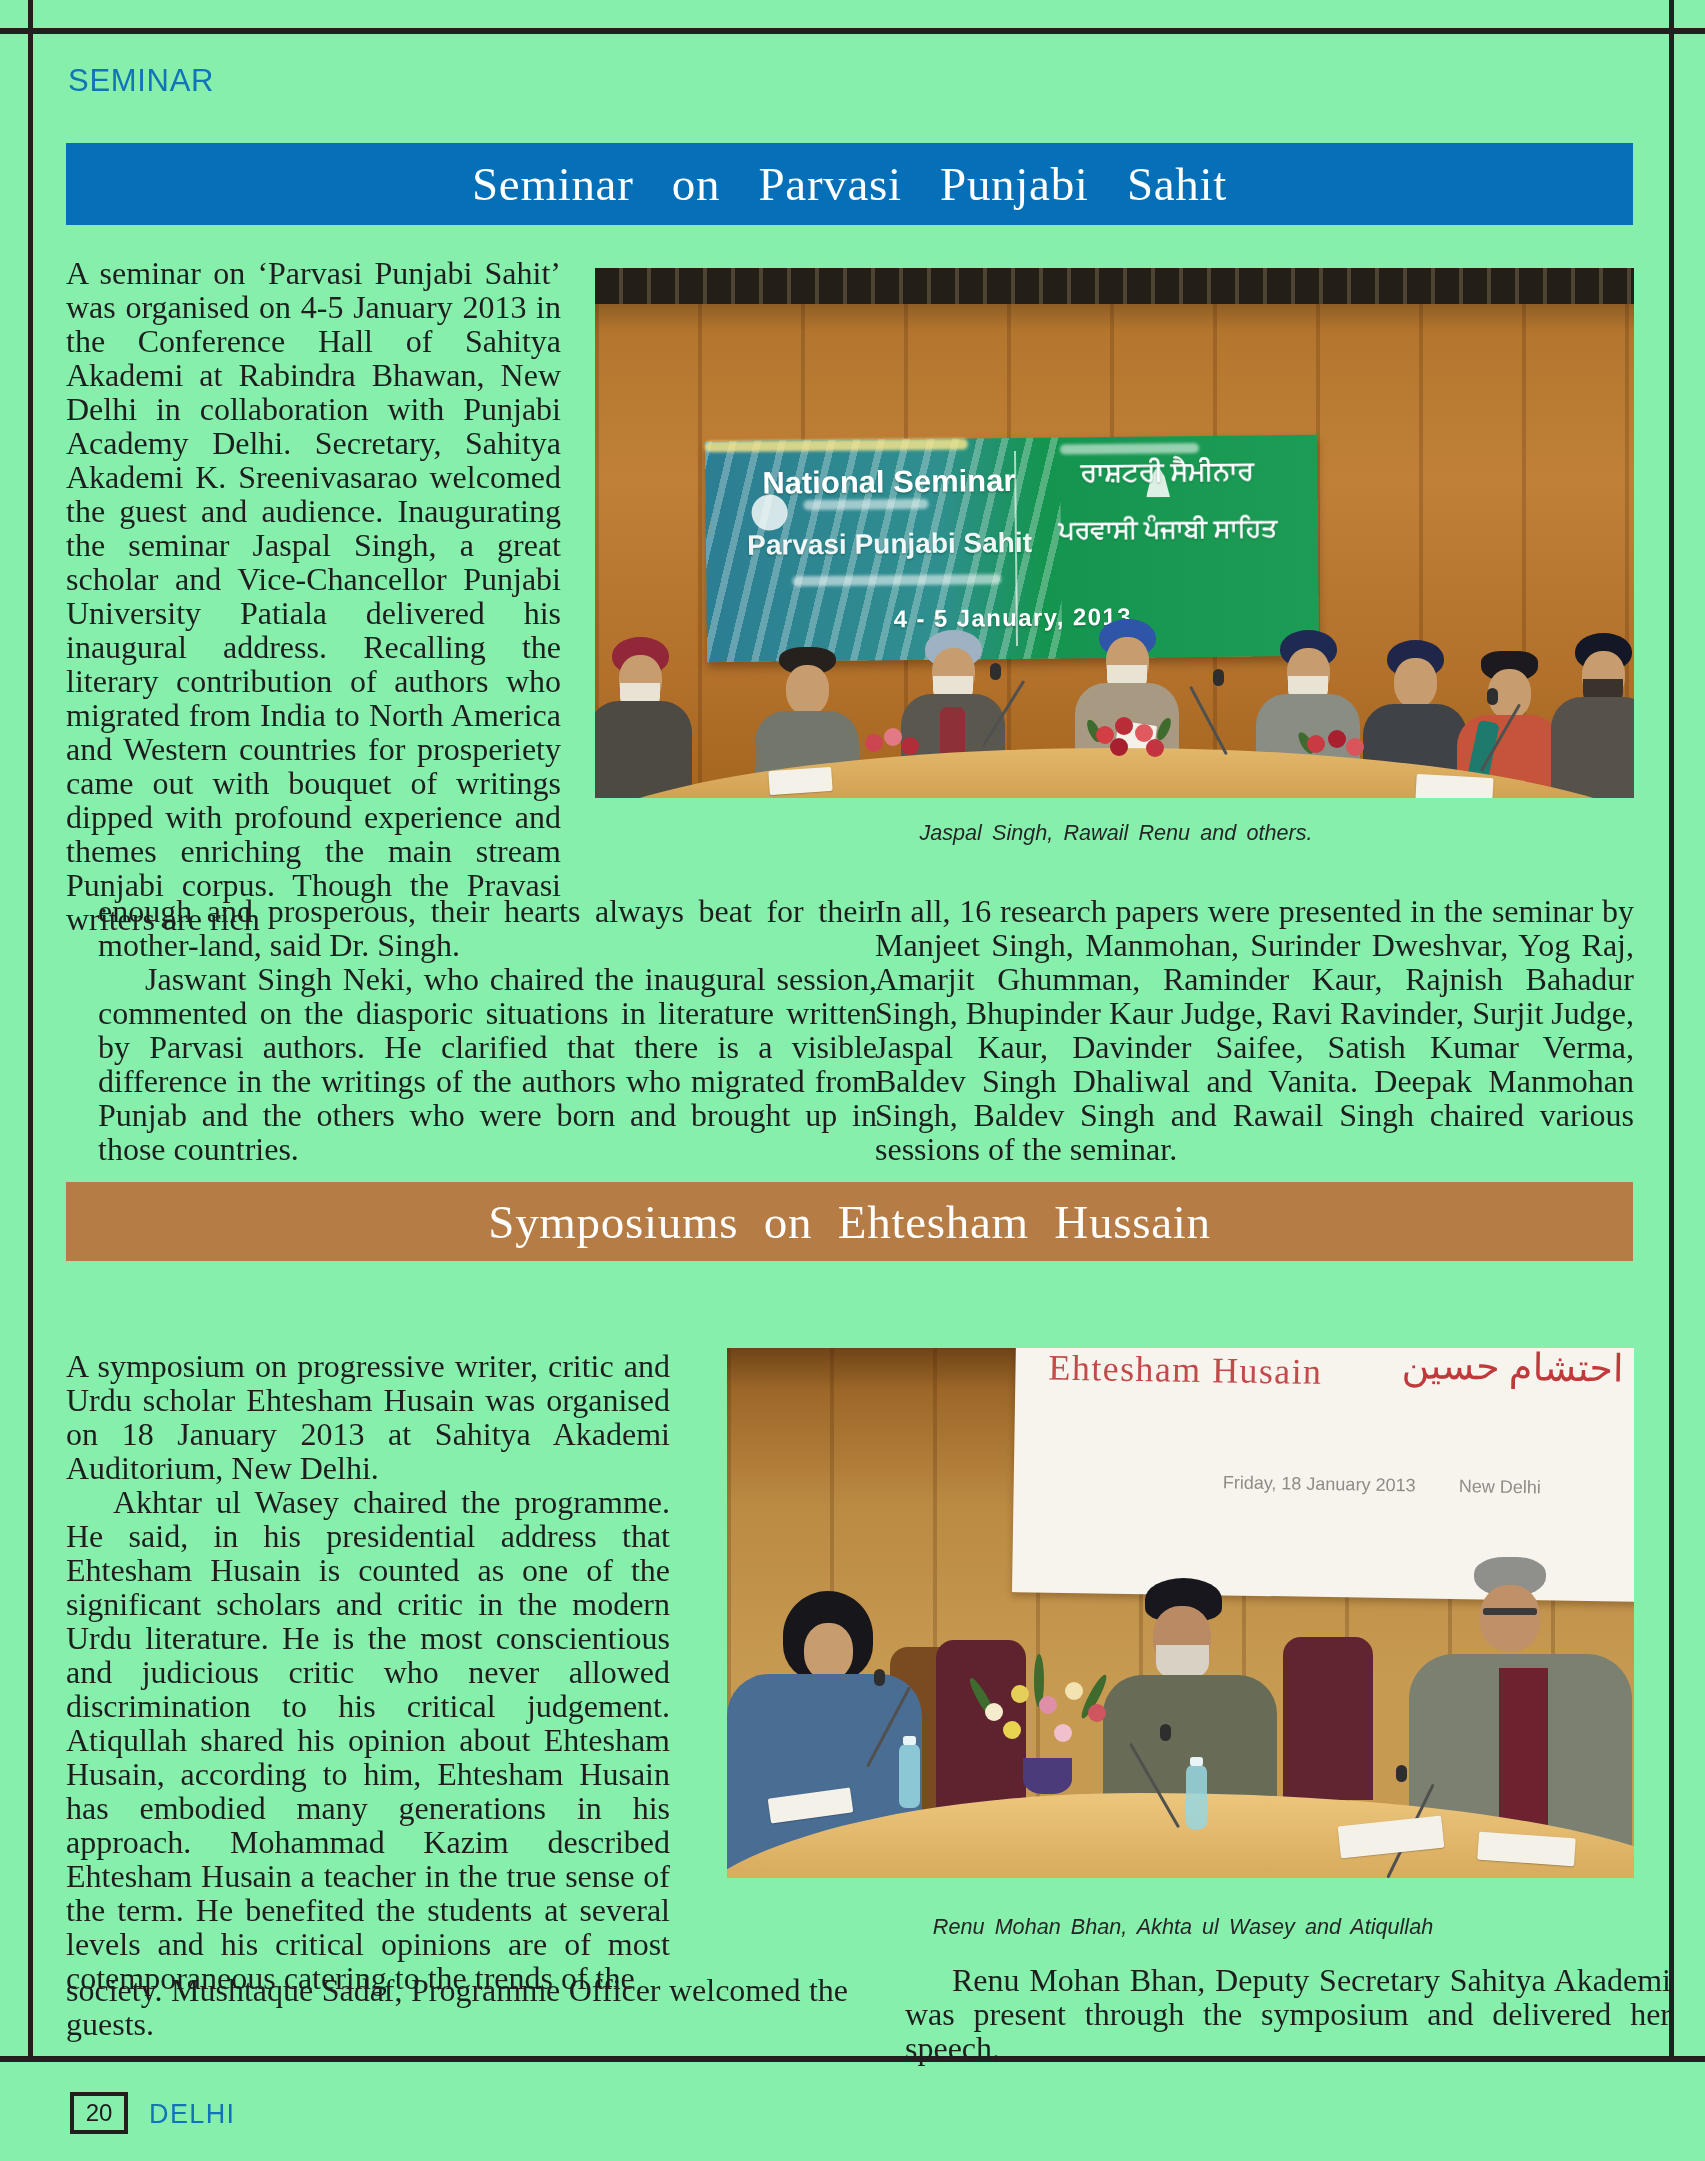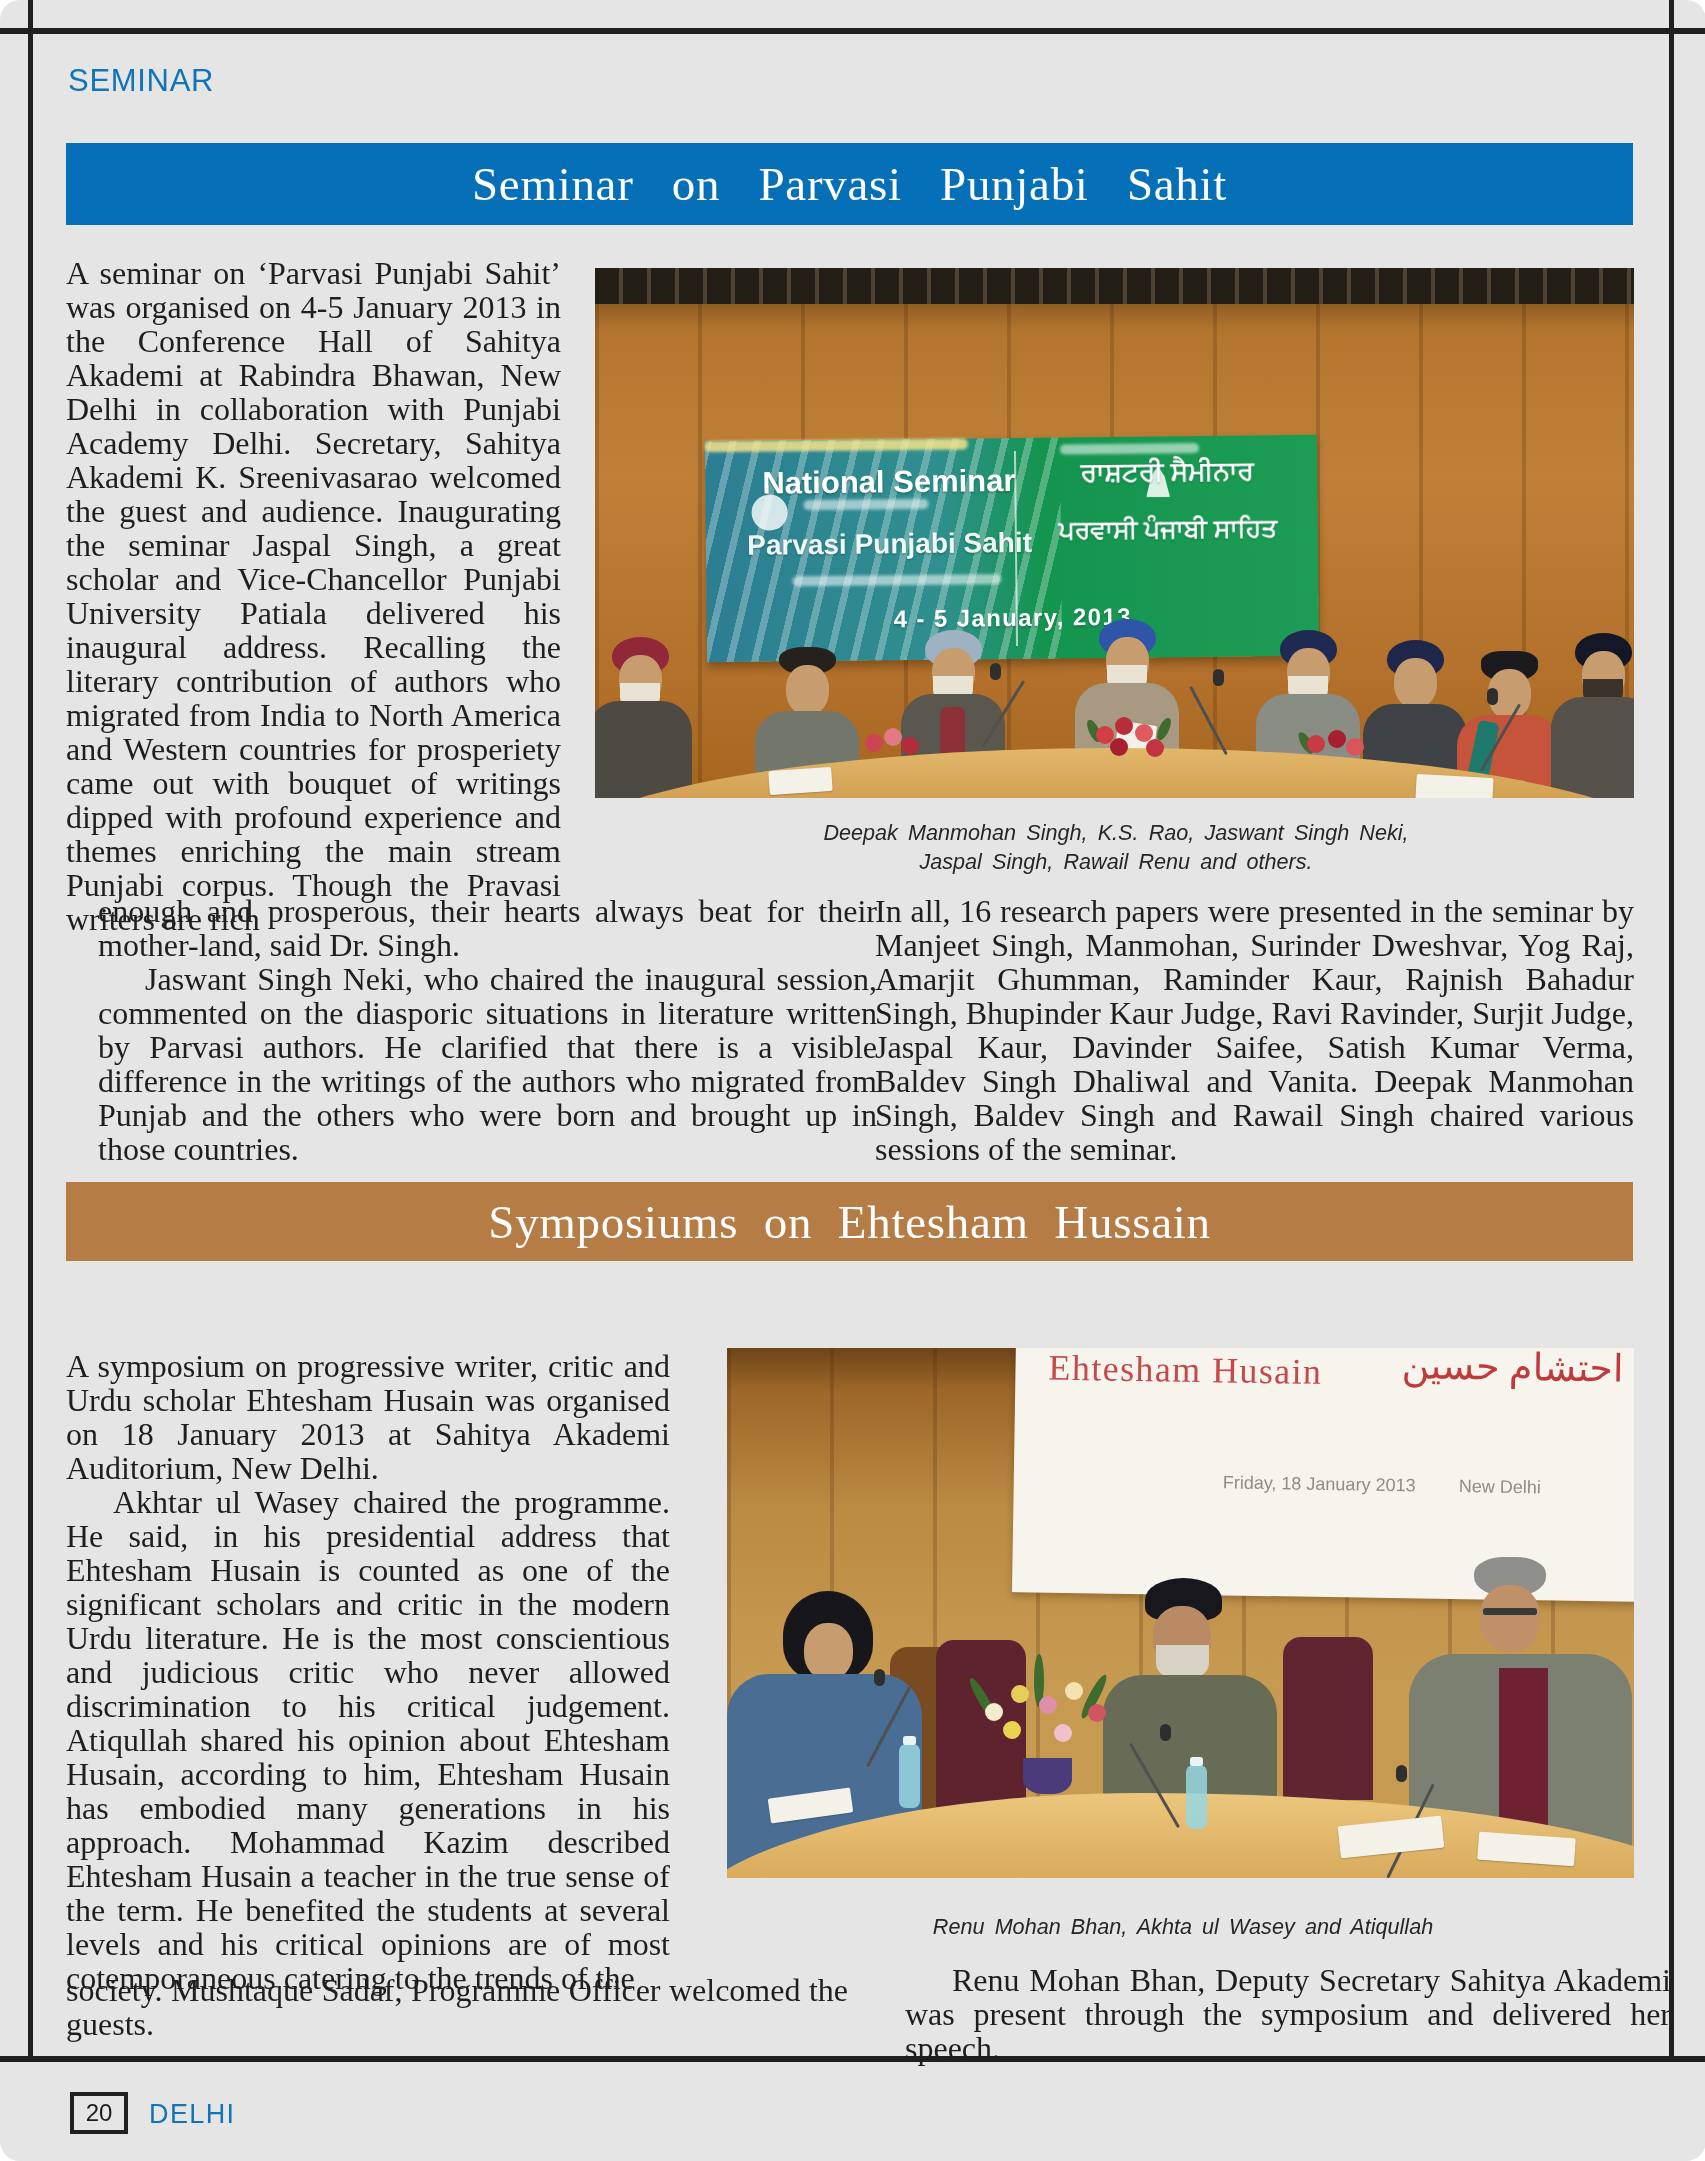--- a/index.html
+++ b/index.html
@@ -1,17 +1,17 @@
 <!DOCTYPE html>
 <html style="font-size:11px"><head>
 <meta charset="utf-8">
 <style>
   html,body{margin:0;padding:0;background:#ffffff;}
-  .page{position:relative;width:1706px;height:2161px;background:#e5e5e5;overflow:hidden;
-        font-family:"Liberation Serif","DejaVu Serif",serif;color:#1e1e1e;border-radius:20px;}
+  .page{position:relative;width:1706px;height:2161px;background:#86efac;overflow:hidden;
+        font-family:"Liberation Serif","DejaVu Serif",serif;color:#1e1e1e;}
   
   .rule{position:absolute;background:#221f1f;}
   .rule-top{left:0;top:28px;width:1706px;height:5.6px;}
   .rule-bottom{left:0;top:2056px;width:1706px;height:5.6px;}
   .rule-left{left:28px;top:0;width:4.9px;height:2061px;}
   .rule-right{left:1669px;top:0;width:4.9px;height:2061px;}
 
   .kicker{position:absolute;left:68px;top:63px;font-family:"Liberation Sans",sans-serif;
           font-size:31px;color:#1173b8;letter-spacing:0.7px;}
 
@@ -224,21 +224,20 @@
     <div class="michead" style="left:395px;top:395px;"></div>
     <div class="mic" style="left:612px;top:414px;transform:rotate(-28deg);"></div>
     <div class="michead" style="left:618px;top:401px;"></div>
     <div class="mic" style="left:904px;top:431px;transform:rotate(30deg);"></div>
     <div class="michead" style="left:892px;top:420px;"></div>
     <div class="paper" style="left:174px;top:501px;width:63px;height:24px;transform:rotate(-4deg);"></div>
     <div class="paper" style="left:821px;top:508px;width:77px;height:25px;transform:rotate(3deg);"></div>
   </div>
 
   <div class="caption caption1">
-    <span class="cap-line">Deepak Manmohan Singh, K.S. Rao, Jaswant Singh Neki,</span>
     <span class="cap-line">Jaspal Singh, Rawail Renu and others.</span>
   </div>
 
   <div class="bodytext s1-wide">
     <p>enough and prosperous, their hearts always beat for their mother-land, said Dr. Singh.</p>
     <p class="indent">Jaswant Singh Neki, who chaired the inaugural session, commented on the diasporic situations in literature written by Parvasi authors. He clarified that there is a visible difference in the writings of the authors who migrated from Punjab and the others who were born and brought up in those countries.</p>
   </div>
 
   <div class="bodytext s1-right">
     <p>In all, 16 research papers were presented in the seminar by Manjeet Singh, Manmohan, Surinder Dweshvar, Yog Raj, Amarjit Ghumman, Raminder Kaur, Rajnish Bahadur Singh, Bhupinder Kaur Judge, Ravi Ravinder, Surjit Judge, Jaspal Kaur, Davinder Saifee, Satish Kumar Verma, Baldev Singh Dhaliwal and Vanita. Deepak Manmohan Singh, Baldev Singh and Rawail Singh chaired various sessions of the seminar.</p>

